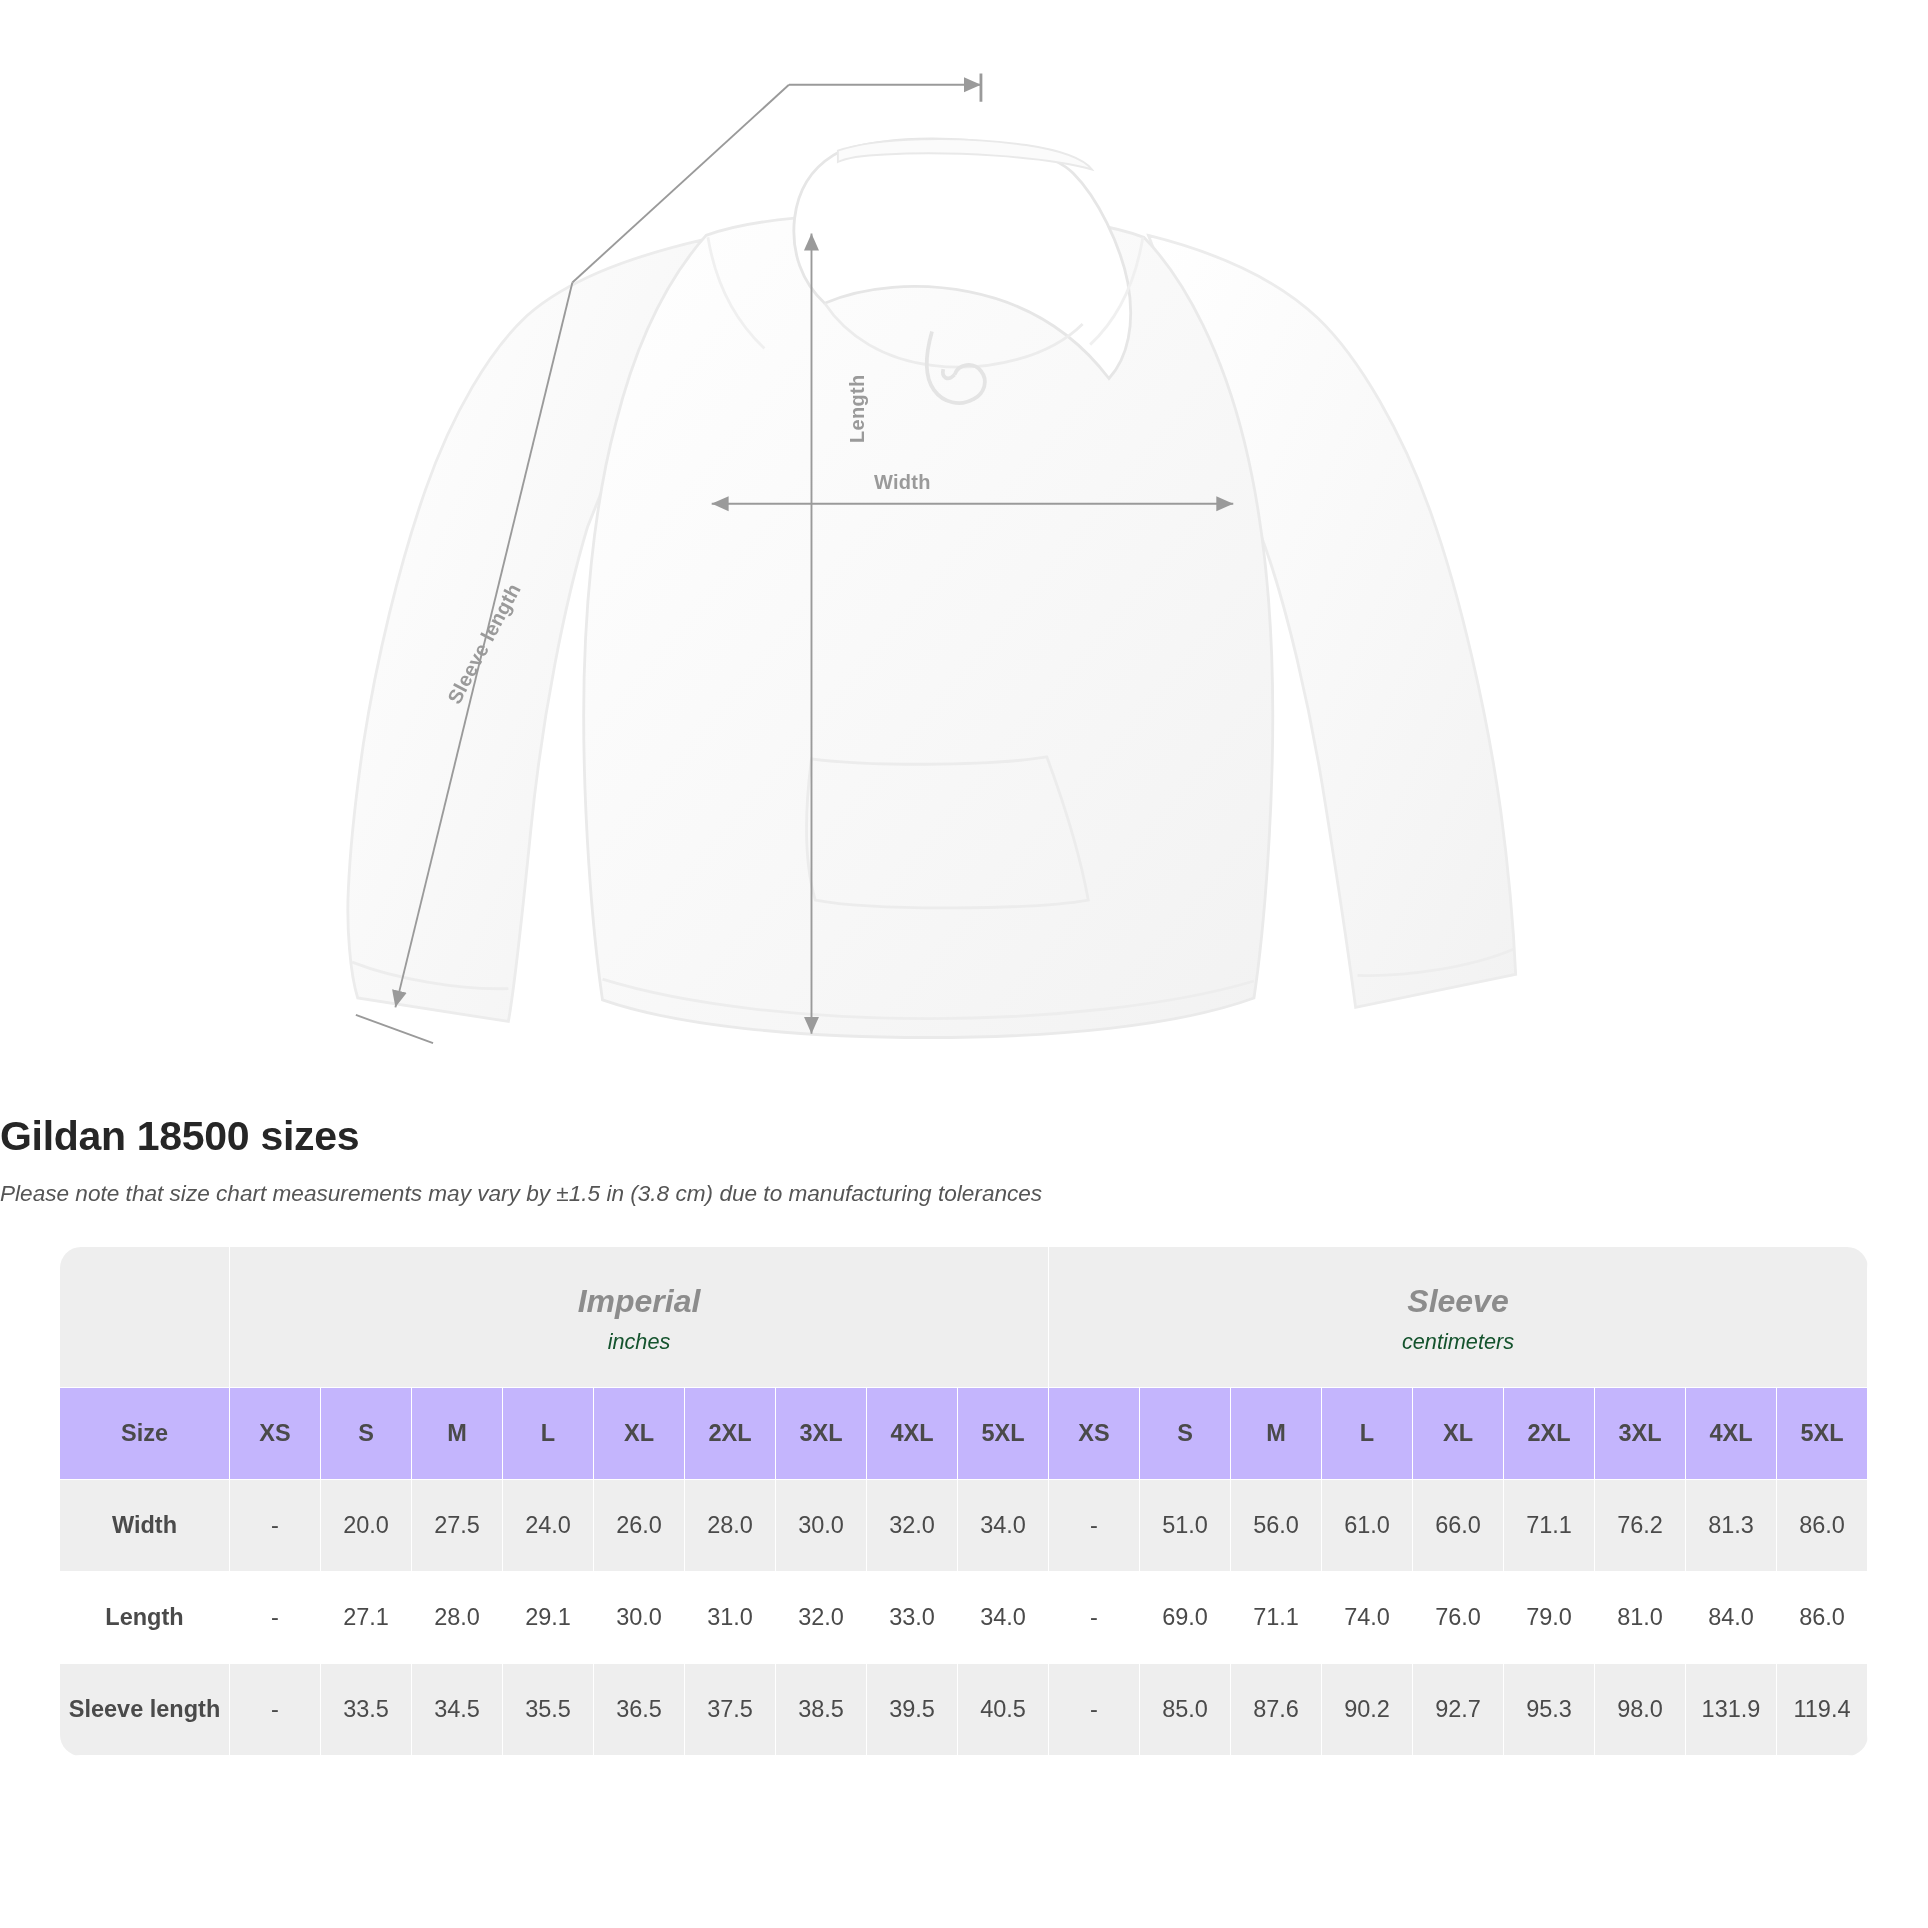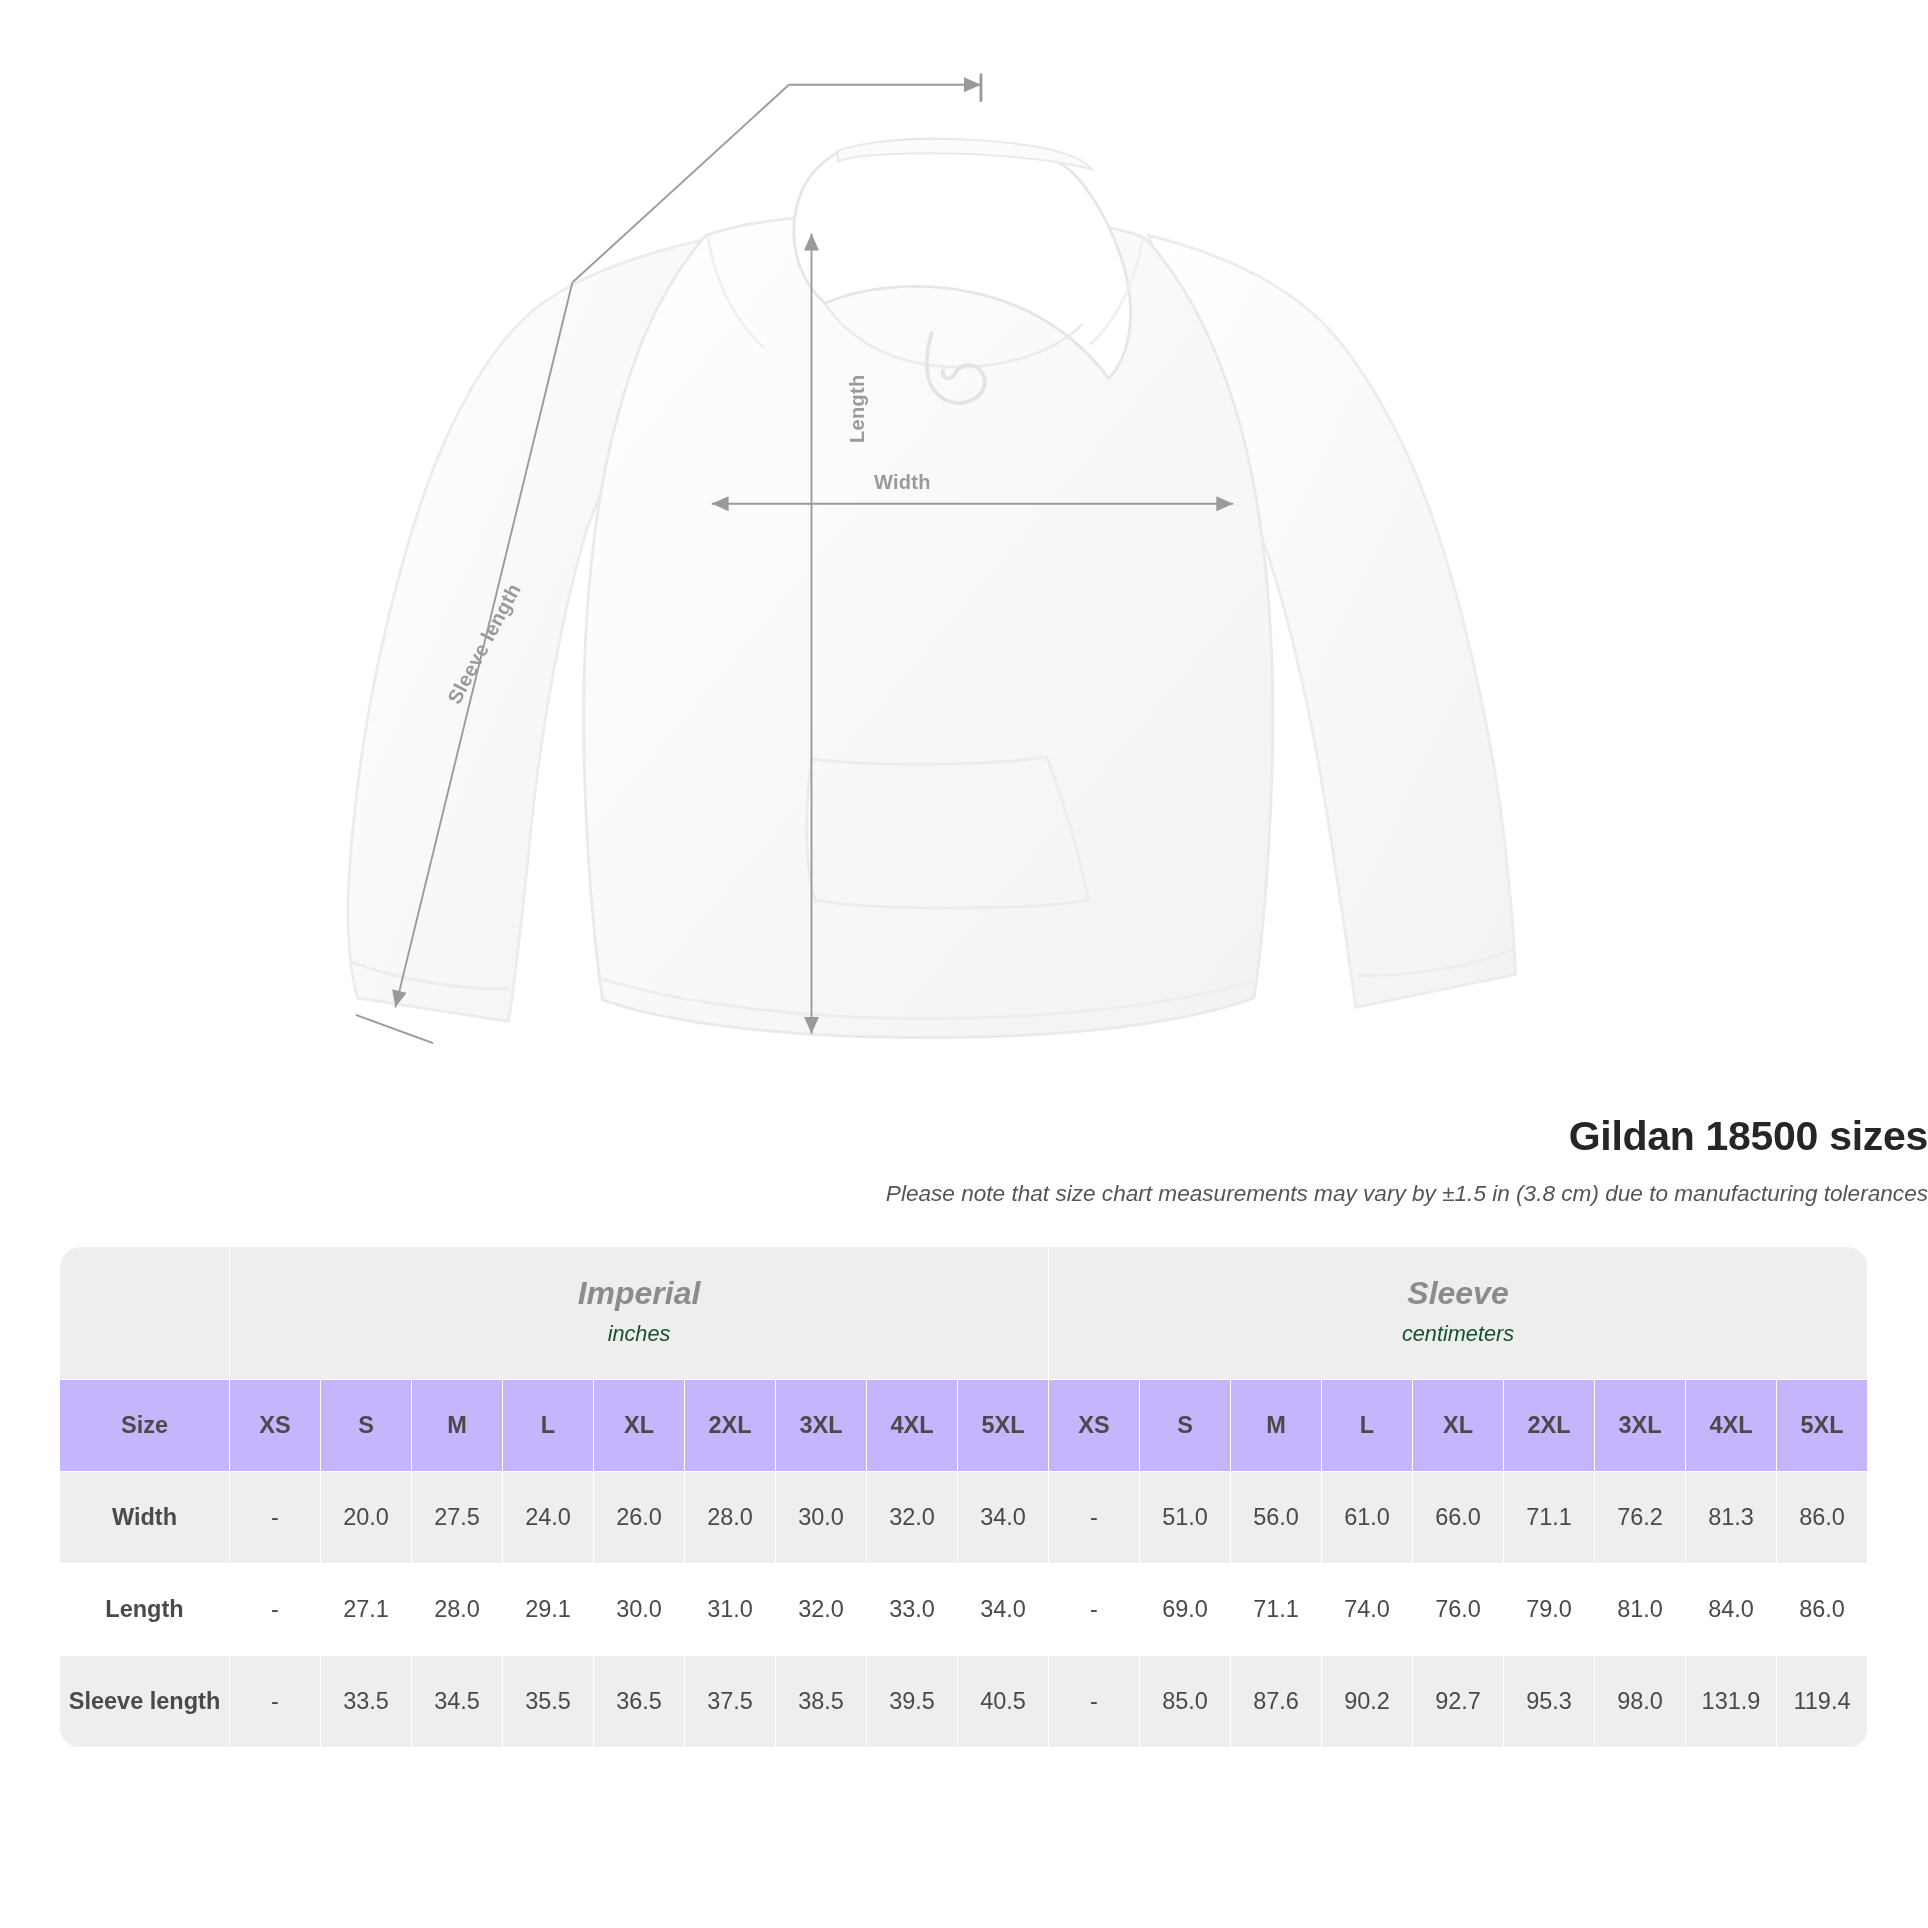--- a/index.html
+++ b/index.html
@@ -43,21 +43,21 @@
     transform: rotate(-90deg);
     transform-origin: left top;
   }
   .dim-label.diagonal {
     transform: rotate(-62deg);
     transform-origin: left top;
   }
 
   
   .title-block {
-    text-align: right;
+    text-align: left;
     margin-top: 1.9px;
   }
   .chart-title {
     font-size: 41px;
     font-weight: bold;
     color: #262626;
     letter-spacing: -0.3px;
   }
   .chart-note {
     margin-top: 21px;
@@ -80,21 +80,21 @@
   table.size-table td, table.size-table th {
     text-align: center;
     vertical-align: middle;
     font-size: 23.5px;
     color: #4a4a4a;
     border-right: 1.9px solid #ffffff;
     border-bottom: 1.9px solid #ffffff;
   }
   .unit-row td {
     background: #eeeeee;
-    padding: 28px 0 32px 0;
+    padding: 36px 0 32px 0;
     border-bottom: 1.9px solid #ffffff;
   }
   .unit-name {
     font-size: 32px;
     font-style: italic;
     font-weight: bold;
     color: #8c8c8c;
   }
   .unit-sub {
     margin-top: 9.4px;

